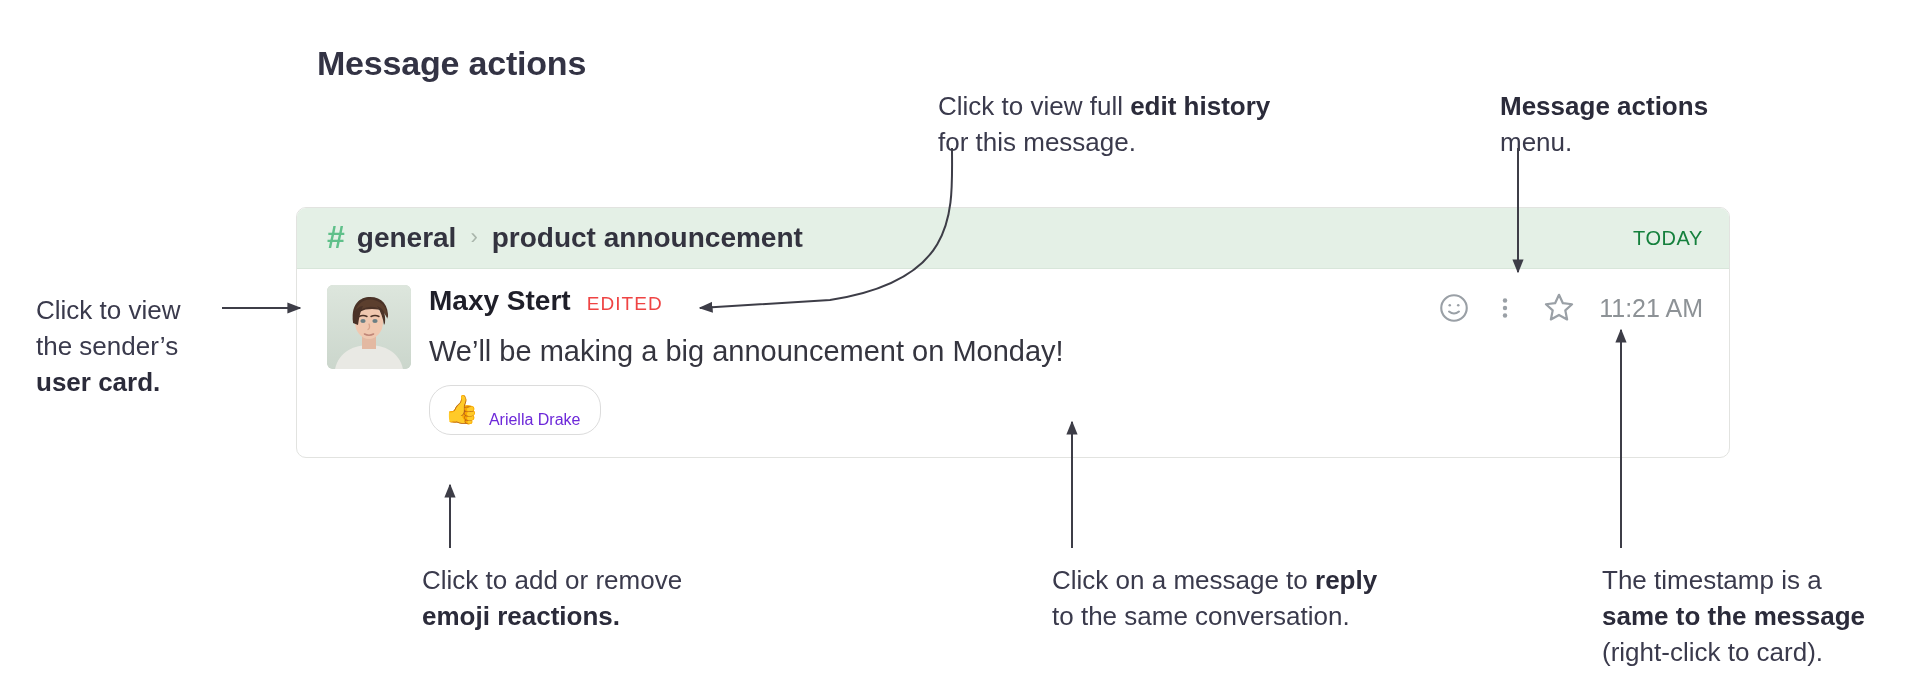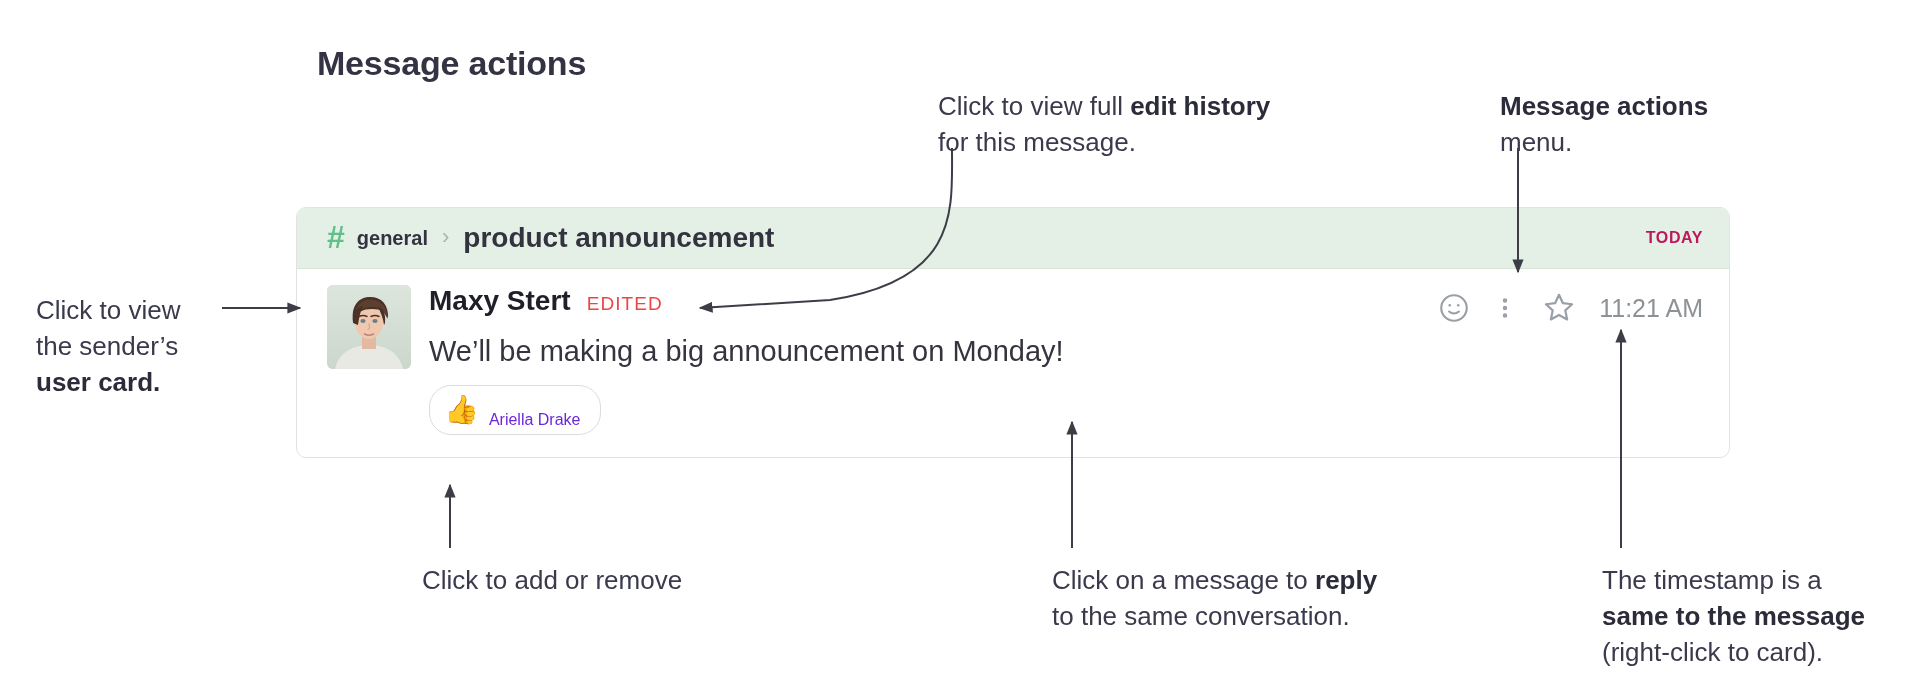--- a/index.html
+++ b/index.html
@@ -79,42 +79,42 @@
   }
   #hash-icon {
     color: #5fc08a;
     font-size: 32px;
     font-weight: 700;
     line-height: 1;
     margin-right: 12px;
     transform: translateY(-1px);
   }
   #stream-name {
-    font-size: 20px;
+    font-size: 28px;
     font-weight: 700;
     color: #33333f;
   }
   #breadcrumb-chevron {
     margin: 0 14px;
     color: #a9b5ab;
     font-size: 22px;
     line-height: 1;
     transform: translateY(-1px);
   }
   #topic-name {
     font-size: 28px;
     font-weight: 700;
     color: #33333f;
   }
   #recipient-date {
     margin-left: auto;
-    font-size: 16px;
+    font-size: 20px;
     letter-spacing: 0.6px;
-    color: #be185d;
-    font-weight: 700;
+    color: #15803d;
+    font-weight: 400;
   }
 
   #message-row {
     display: flex;
     padding: 16px 26px 0 30px;
     box-sizing: border-box;
     position: relative;
   }
   #avatar {
     width: 84px;
@@ -210,20 +210,21 @@
   </div>
 
   <div class="annot" id="annot-user-card">
     <div>Click to view</div>
     <div>the sender’s</div>
     <div><b>user card.</b></div>
   </div>
 
   <div class="annot" id="annot-emoji">
     <div>Click to add or remove</div>
+    <div><b>emoji reactions.</b></div>
   </div>
 
   <div class="annot" id="annot-reply">
     <div><span>Click on a message to </span><b>reply</b></div>
     <div>to the same conversation.</div>
   </div>
 
   <div class="annot" id="annot-timestamp">
     <div>The timestamp is a</div>
     <div><b>same to the message</b></div>

